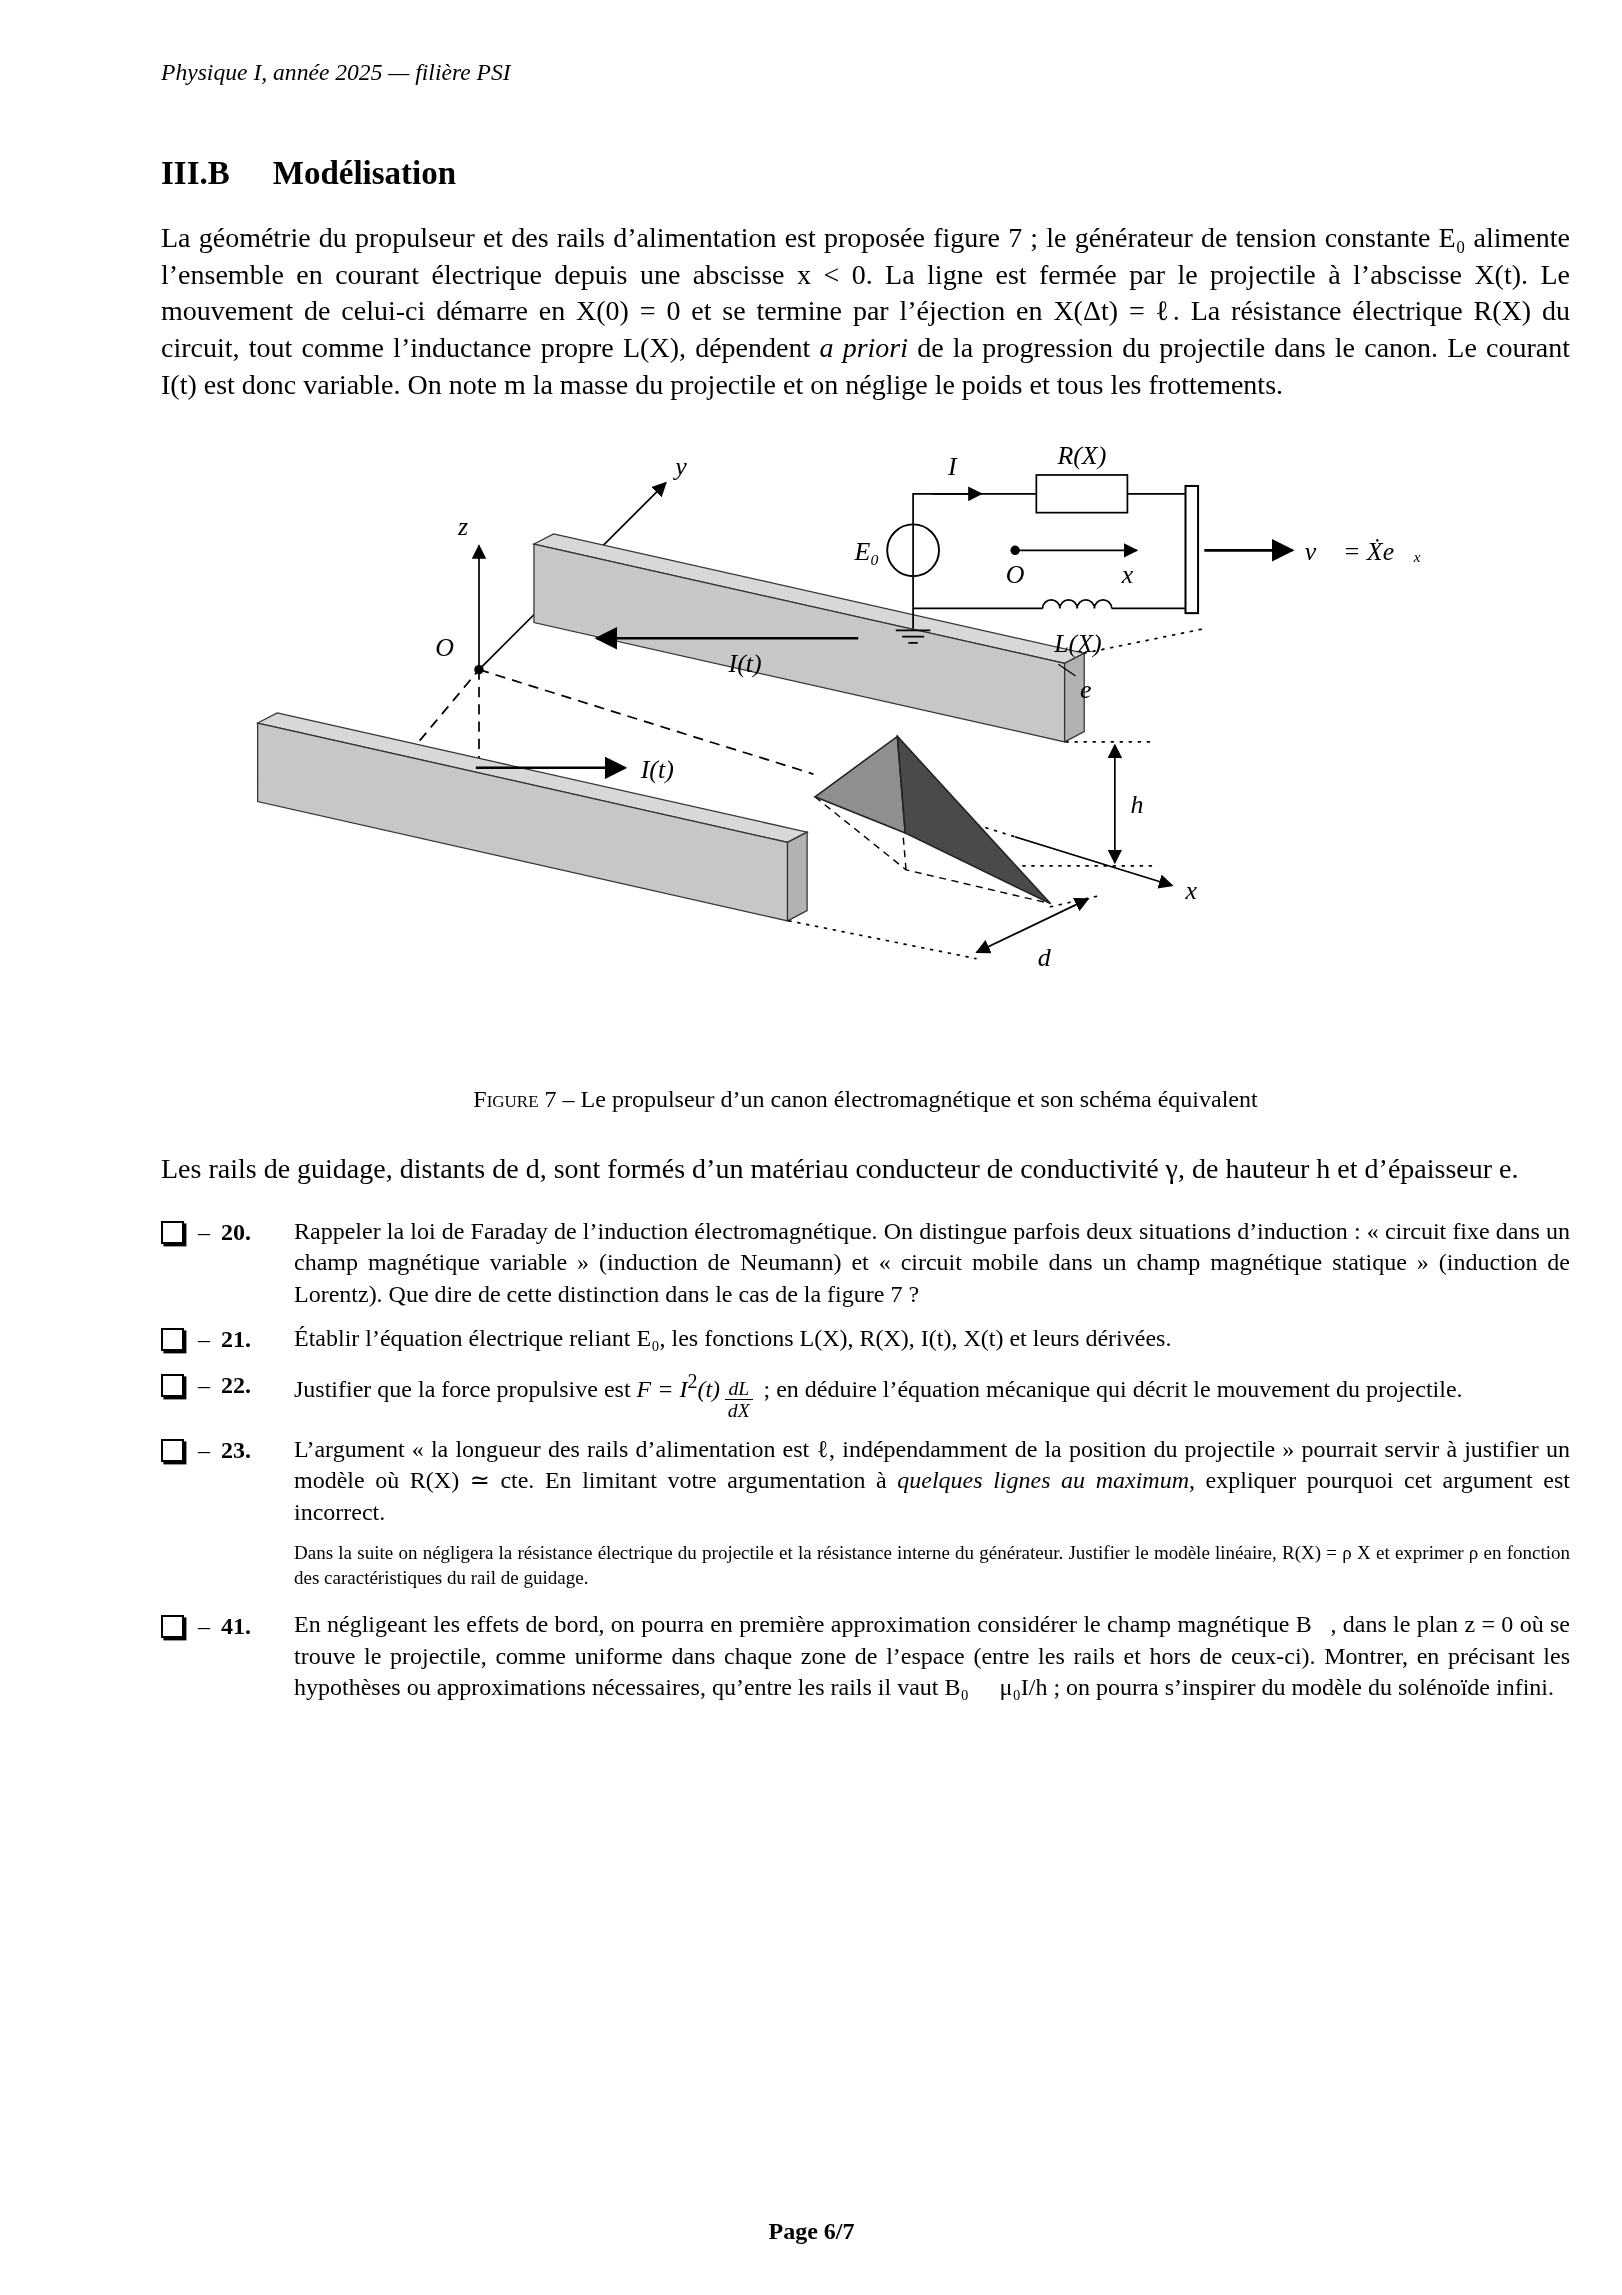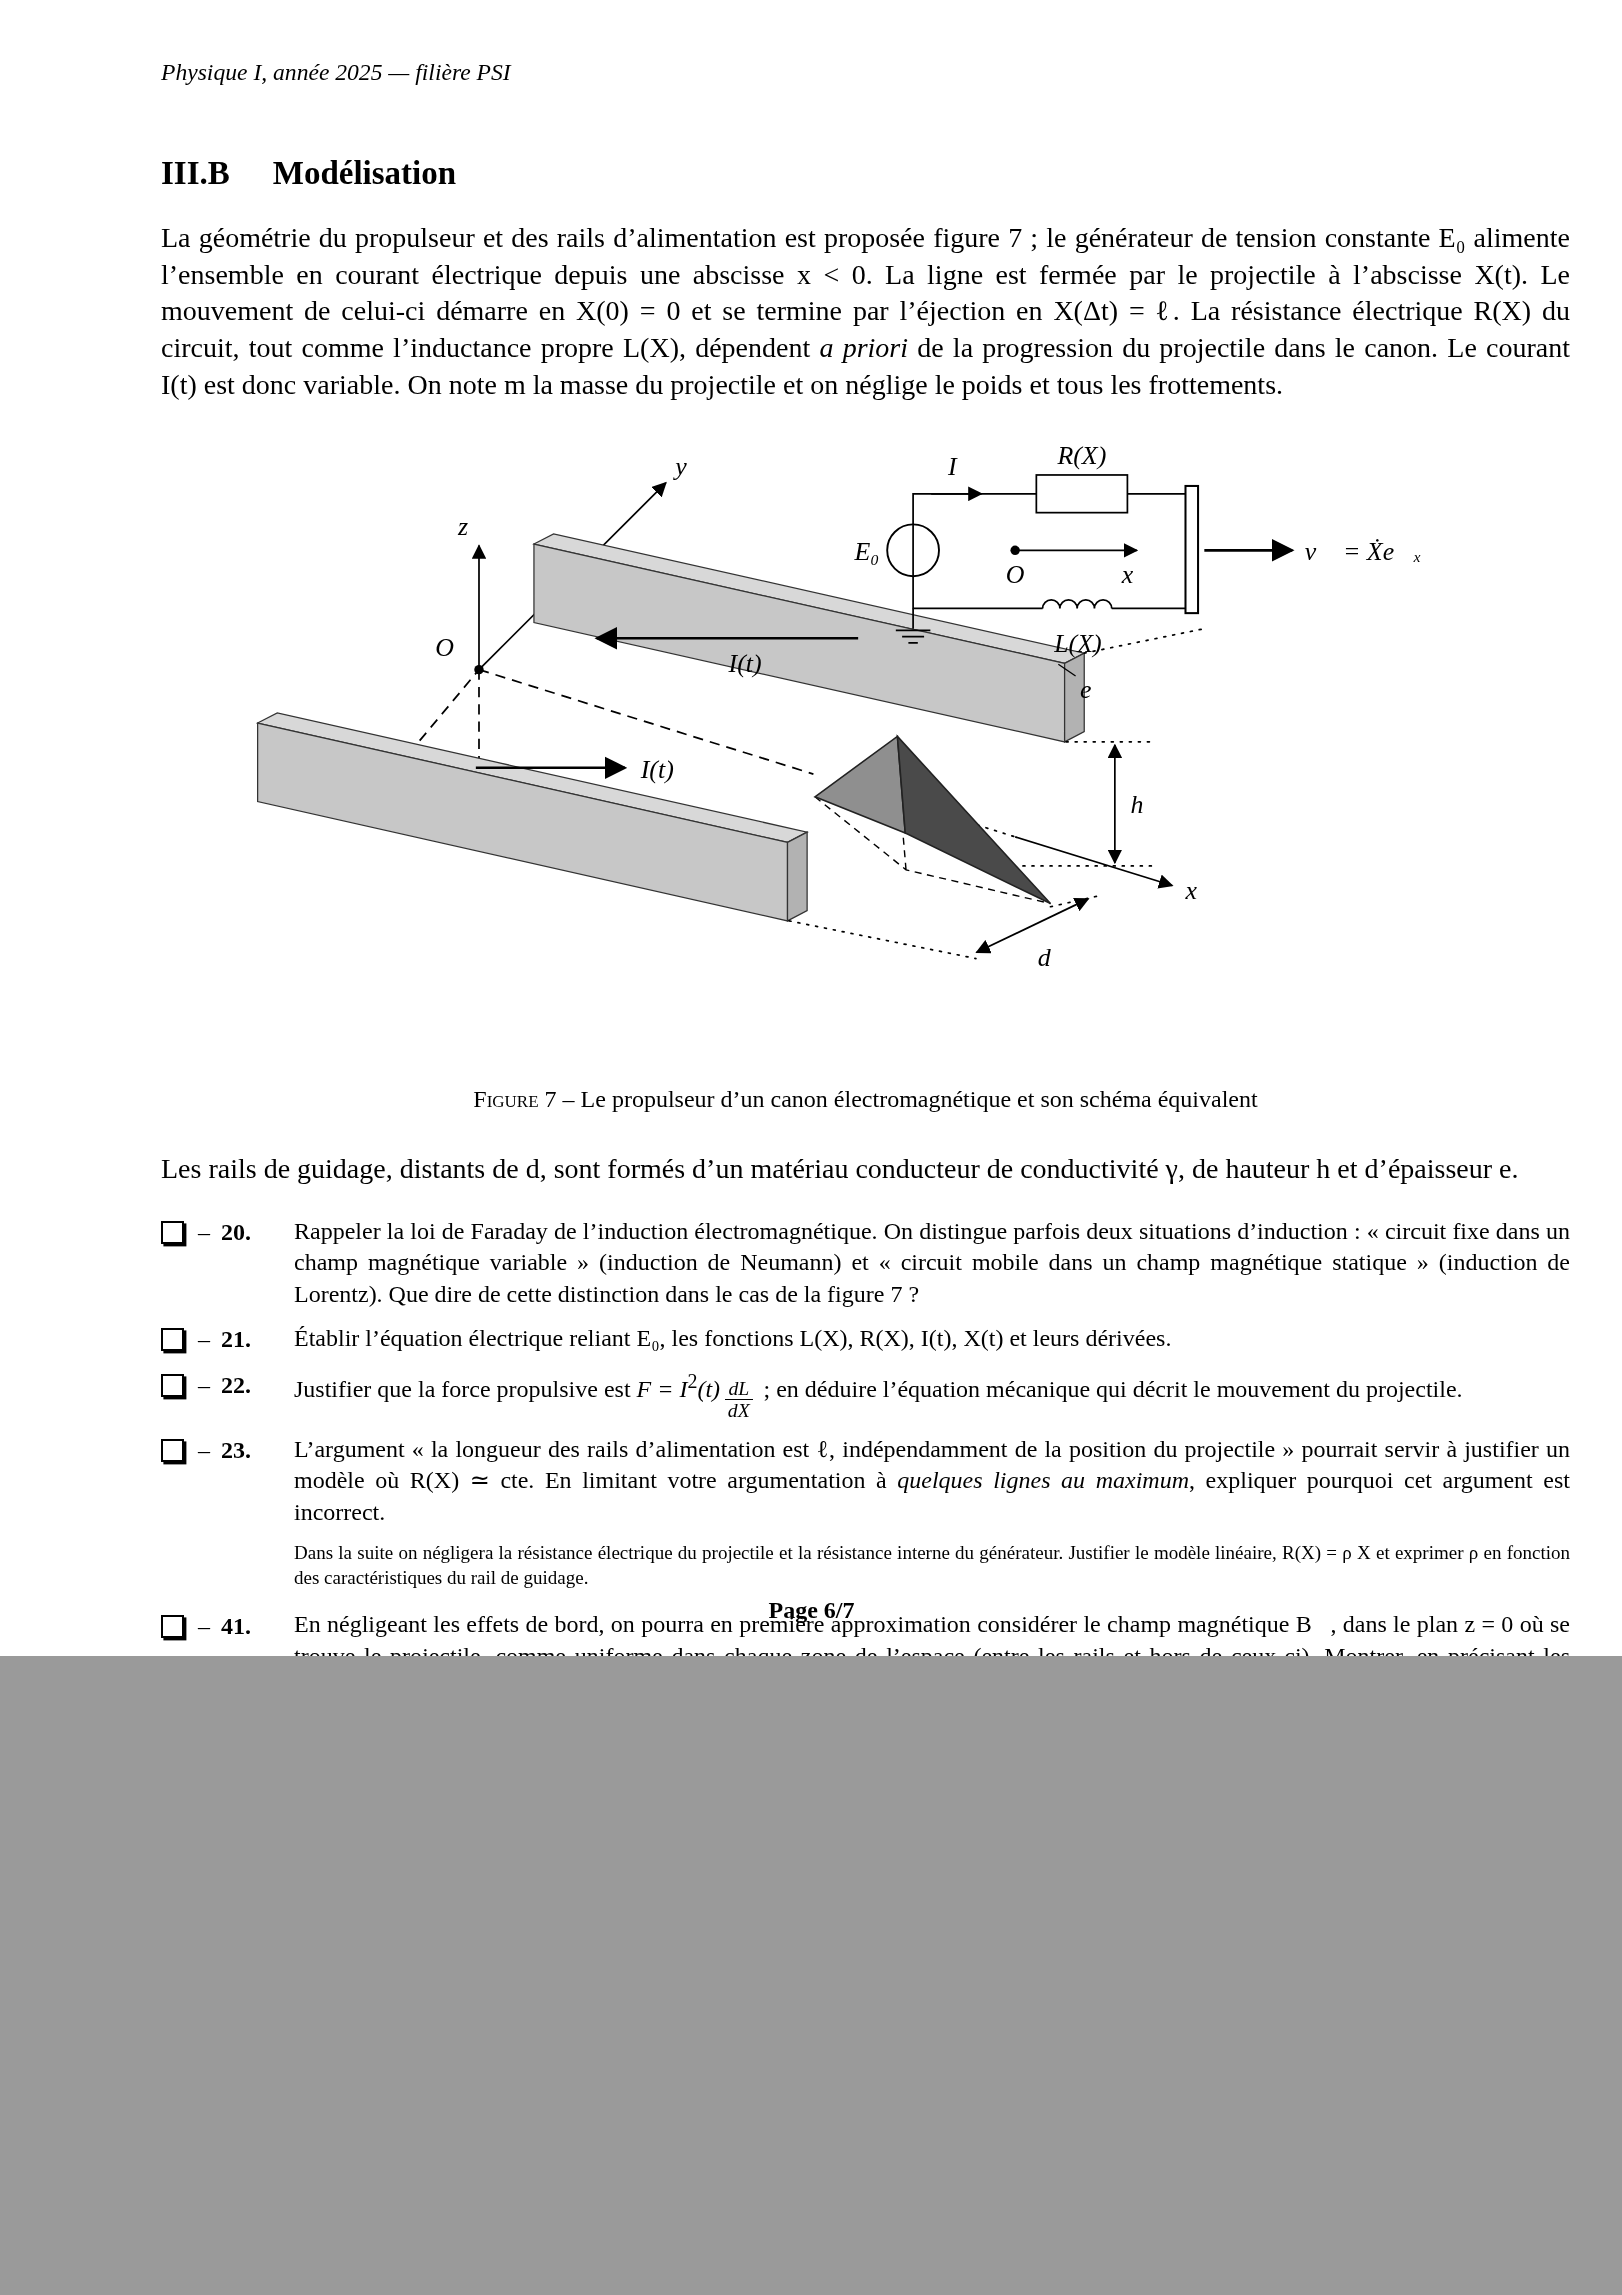--- a/index.html
+++ b/index.html
@@ -1,18 +1,18 @@
 <!DOCTYPE html>
 <html style="font-size:12.6px"><head>
 <meta charset="utf-8">
 <style>
   html,body { margin:0; padding:0; background:#9a9a9a; }
   .page {
     position:relative;
-    width:1623px; height:1656px;
+    width:1623px; height:2295px;
     background:#ffffff; color:#000;
     font-family:"Liberation Serif", serif;
     box-sizing:border-box;
     padding:59px 53px 0 161px;
   }
   .header { font-style:italic; font-size:23.6px; margin-bottom:69px; }
   .section-heading { font-size:33px; font-weight:bold; margin:0 0 23.6px 0; }
   .section-heading .sec-num { margin-right:43px; }
   .para { font-size:28px; line-height:1.31; text-align:justify; }
   .fig-wrap { margin:39px 0 15.7px 0; text-align:center; }
@@ -27,21 +27,21 @@
   .q-dash { margin-right:11px; }
   .q-num { font-weight:bold; }
   .q-text { flex:1; text-align:justify; }
   .q-note { margin-left:133px; font-size:19px; line-height:1.31; text-align:justify; margin-top:12.6px; }
   .it { font-style:italic; }
   .frac { display:inline-block; vertical-align:-1.0em; text-align:center;
           font-size:0.82em; line-height:1.08; margin:0 4.7px; font-style:italic;font-family:Liberation Serif, serif; }
   .frac .num { display:block; padding:0 3.1px; }
   .frac .den { display:block; border-top:1.6px solid #000; padding:0 3.1px; }
   .mi { font-style:italic; }
-  .footer { position:absolute; bottom:32px; left:0; width:100%;
+  .footer { position:absolute; bottom:50px; left:0; width:100%;
             text-align:center; font-weight:bold; font-size:24px; }
   
   .w    { stroke:#000; stroke-width:2.2; fill:none; }
   .thick{ stroke:#000; stroke-width:3.4; fill:none; }
   .thin { stroke:#000; stroke-width:1.6; fill:none; }
   .dash { stroke-dasharray:13 9; }
   .dash2{ stroke-dasharray:9 7; stroke-width:1.8; }
   .dot  { stroke-dasharray:2.5 9; stroke-linecap:round; }
   .lbl  { font-family:"Liberation Serif", serif; font-style:italic; font-size:33px; fill:#000; }
   .face-top  { fill:#d8d8d8; stroke:#333; stroke-width:1.6; }

